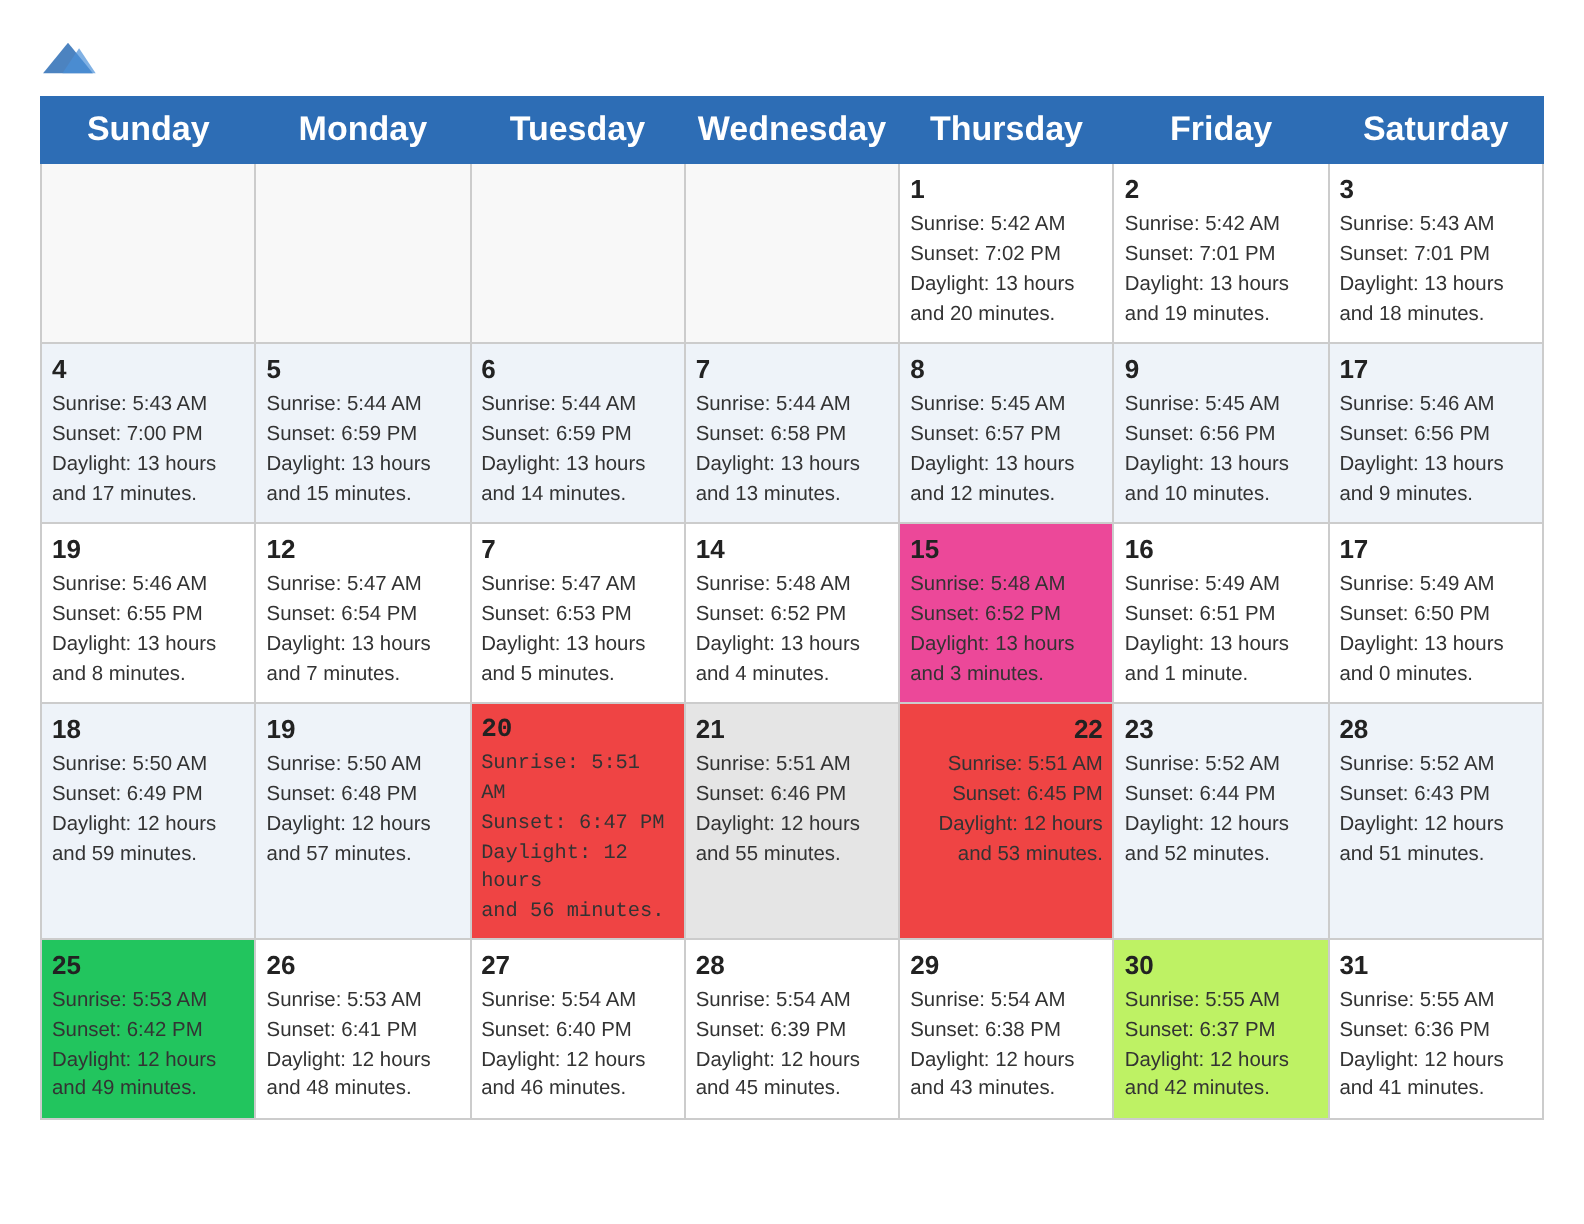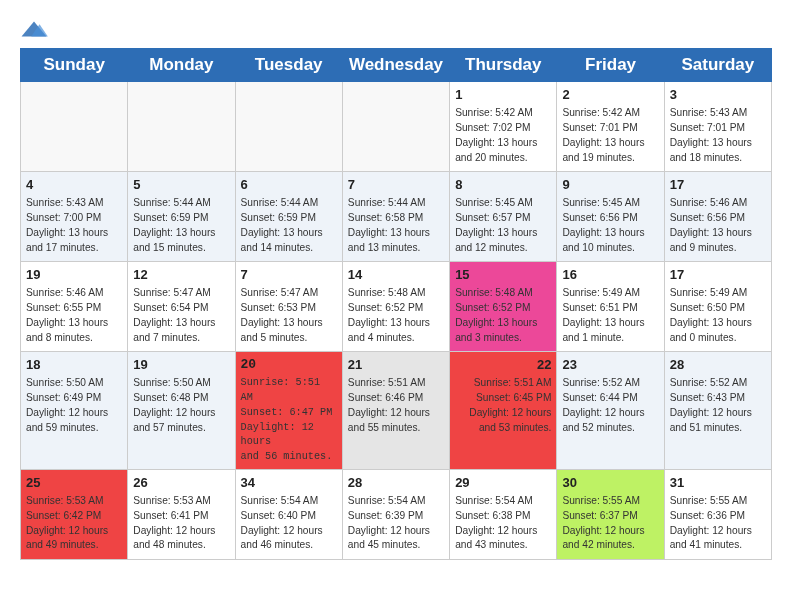--- a/index.html
+++ b/index.html
@@ -303,36 +303,36 @@
         </td>
         <td style="background: rgb(238, 243, 249);">
           <span class="day-num">28</span>
           <div class="day-info" style="white-space: pre-line;">Sunrise: 5:52 AM
 Sunset: 6:43 PM
 Daylight: 12 hours
 and 51 minutes.</div>
         </td>
       </tr>
       <tr>
-        <td style="background: #ef4444;">
+        <td style="background: #22c55e;">
           <span class="day-num">25</span>
           <div class="day-info" style="white-space: pre-line;">Sunrise: 5:53 AM
 Sunset: 6:42 PM
 Daylight: 12 hours
 and 49 minutes.</div>
         </td>
         <td style="background: rgb(255, 255, 255);">
           <span class="day-num">26</span>
           <div class="day-info" style="white-space: pre-line;">Sunrise: 5:53 AM
 Sunset: 6:41 PM
 Daylight: 12 hours
 and 48 minutes.</div>
         </td>
         <td style="background: rgb(255, 255, 255);">
-          <span class="day-num">34</span>
+          <span class="day-num">27</span>
           <div class="day-info" style="white-space: pre-line;">Sunrise: 5:54 AM
 Sunset: 6:40 PM
 Daylight: 12 hours
 and 46 minutes.</div>
         </td>
         <td style="background: rgb(255, 255, 255);">
           <span class="day-num">28</span>
           <div class="day-info" style="white-space: pre-line;">Sunrise: 5:54 AM
 Sunset: 6:39 PM
 Daylight: 12 hours

